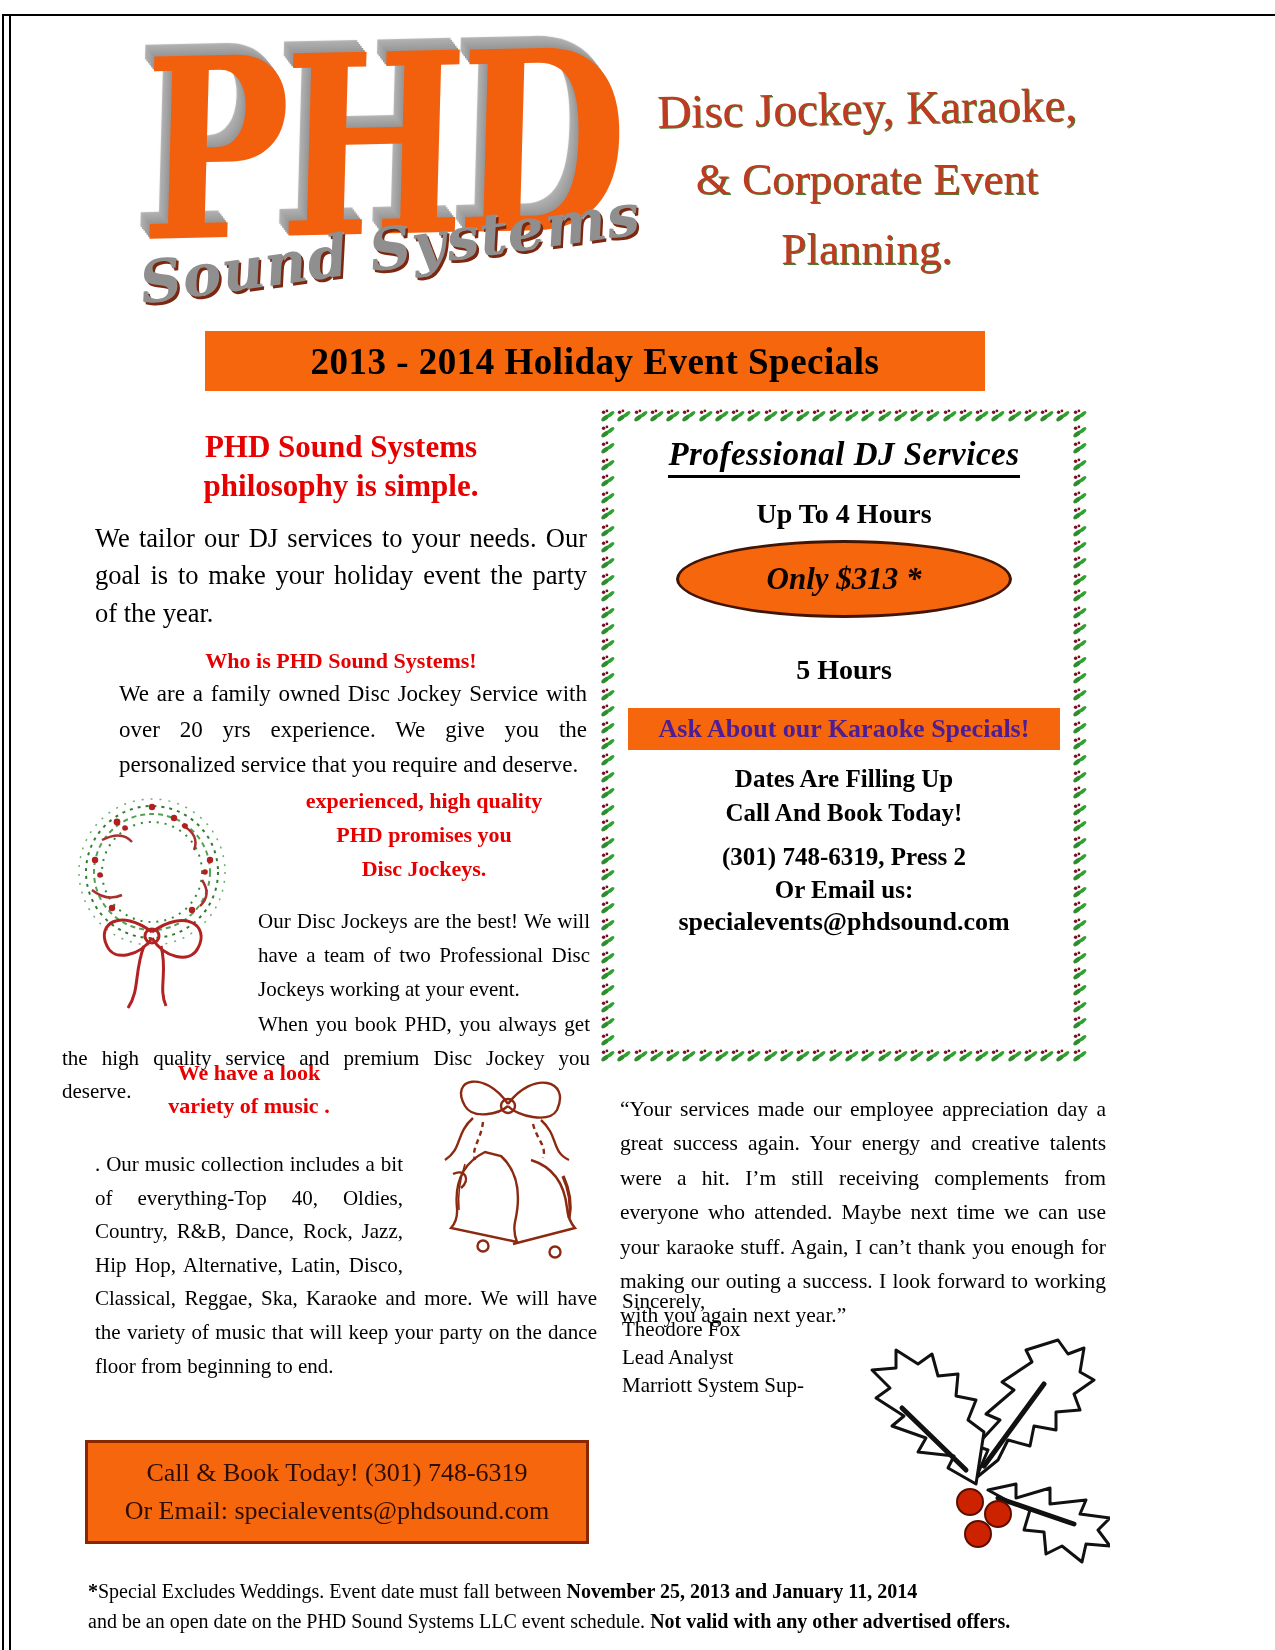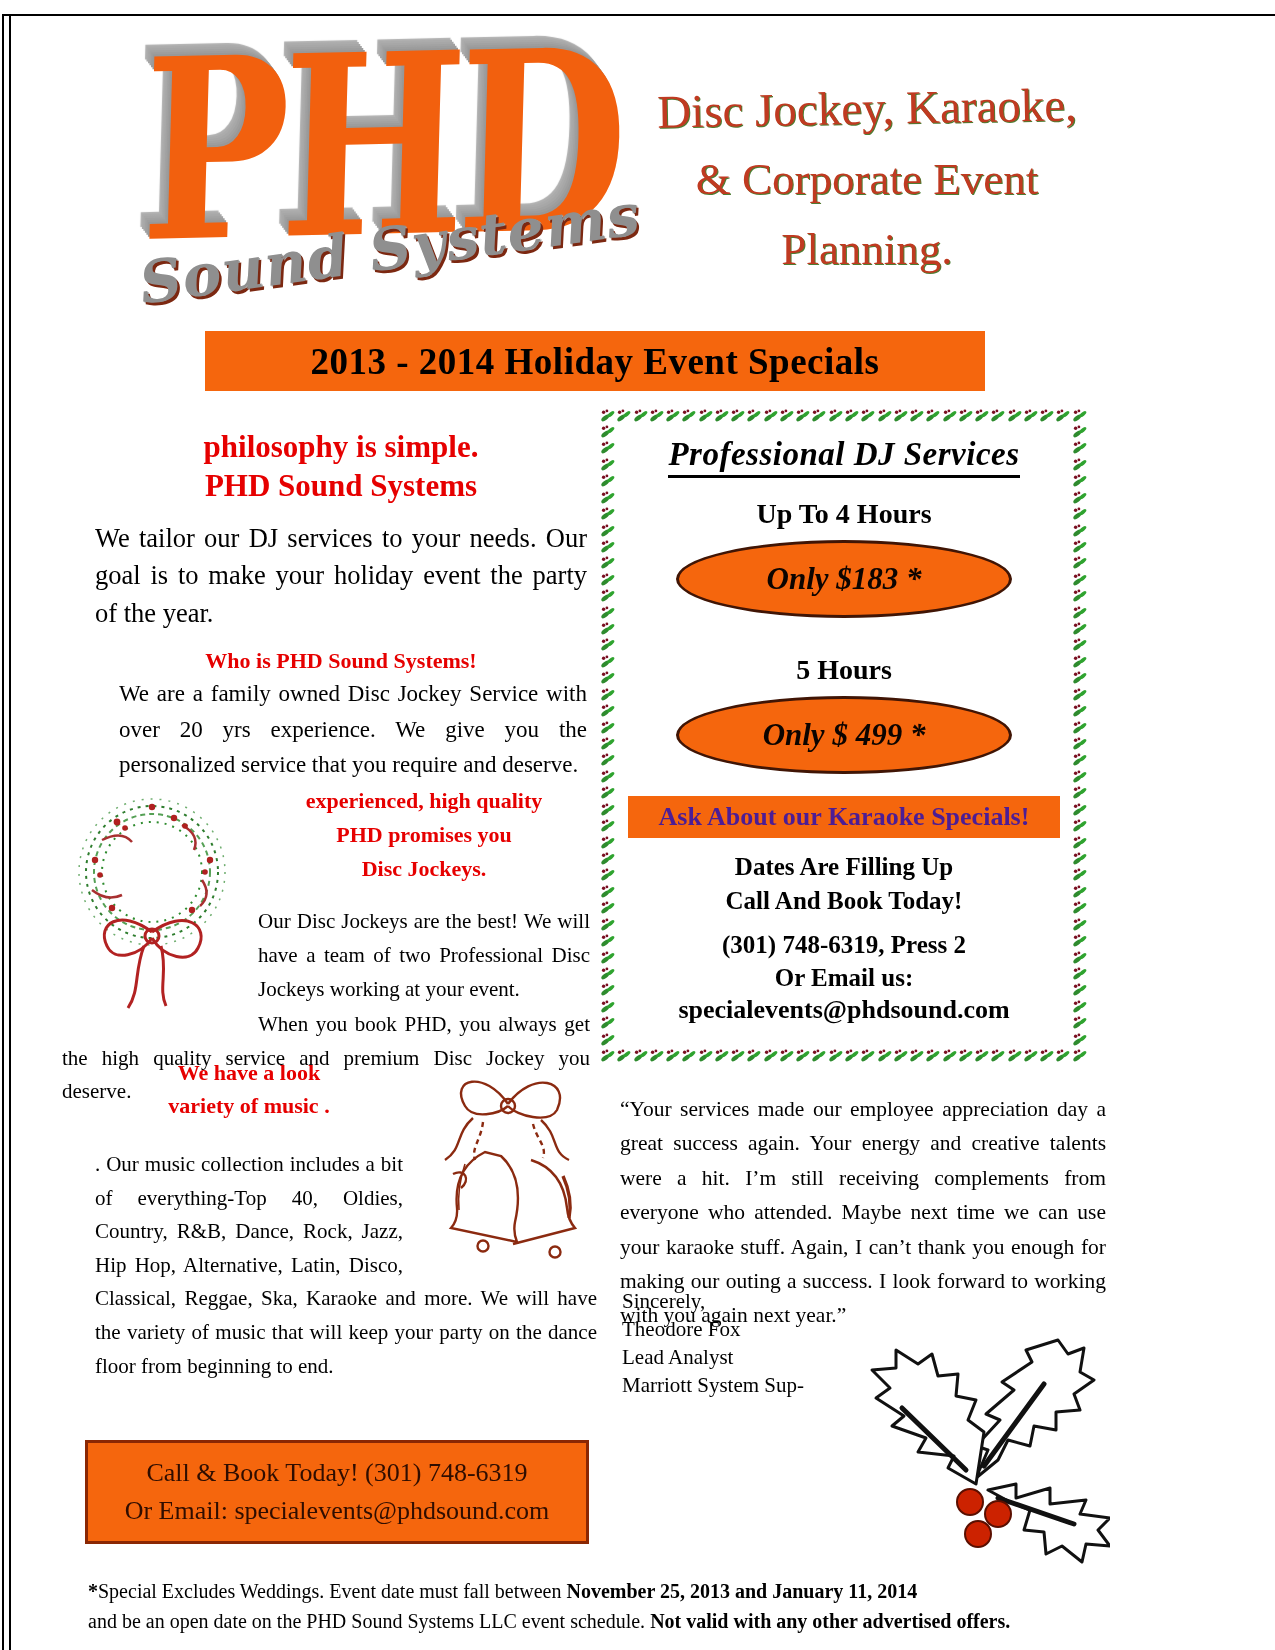--- a/index.html
+++ b/index.html
@@ -127,22 +127,22 @@
     <div class="tagline-line1">Disc Jockey,  Karaoke,</div>
     <div class="tagline-line2">&amp; Corporate Event Planning.</div>
   </div>
 
   <div class="banner">
     <span class="banner-text">2013 - 2014 Holiday Event Specials</span>
   </div>
 
   <div class="phil">
     <div class="red-head phil-head">
+      <div>PHD Sound Systems</div>
       <div>philosophy is simple.</div>
-      <div>PHD Sound Systems</div>
     </div>
     <div class="phil-body just">We tailor our DJ services to your needs. Our goal is to make your holiday event the party of the year.</div>
   </div>
 
   <div class="who">
     <div class="red-head who-head">Who is PHD Sound Systems!</div>
     <div class="who-body just">We are a family owned Disc Jockey Service with over 20 yrs experience. We give you the personalized service that you require and deserve.</div>
   </div>
 
   <div class="promise">
@@ -1045,26 +1045,23 @@
           <ellipse cx="10.8" cy="6.2" rx="4.2" ry="1.9" transform="rotate(-38 10.8 6.2)" fill="#2fa32f"></ellipse>
           <circle cx="3.6" cy="4.2" r="1.7" fill="#7A1022"></circle>
           <circle cx="6.9" cy="2.9" r="1.4" fill="#7A1022"></circle>
         </svg>
       </div>
 
     <div class="offers-content">
       <div class="offers-title">Professional DJ  Services</div>
       <div class="tier-label tier1-label">Up To 4 Hours</div>
       <div class="price-oval">
-        <span class="price-text">Only $183 *</span>
+        <span class="price-text">Only $313 *</span>
       </div>
       <div class="tier-label tier2-label">5 Hours</div>
-      <div class="price-oval">
-        <span class="price-text">Only $ 499 *</span>
-      </div>
       <div class="karaoke-bar">
         <span class="karaoke-text">Ask About our Karaoke Specials!</span>
       </div>
       <div class="dates">
         <div>Dates Are Filling Up</div>
         <div>Call And Book Today!</div>
       </div>
       <div class="phone">(301) 748-6319, Press 2</div>
       <div class="email-label">Or Email us:</div>
       <div class="email">specialevents@phdsound.com</div>

